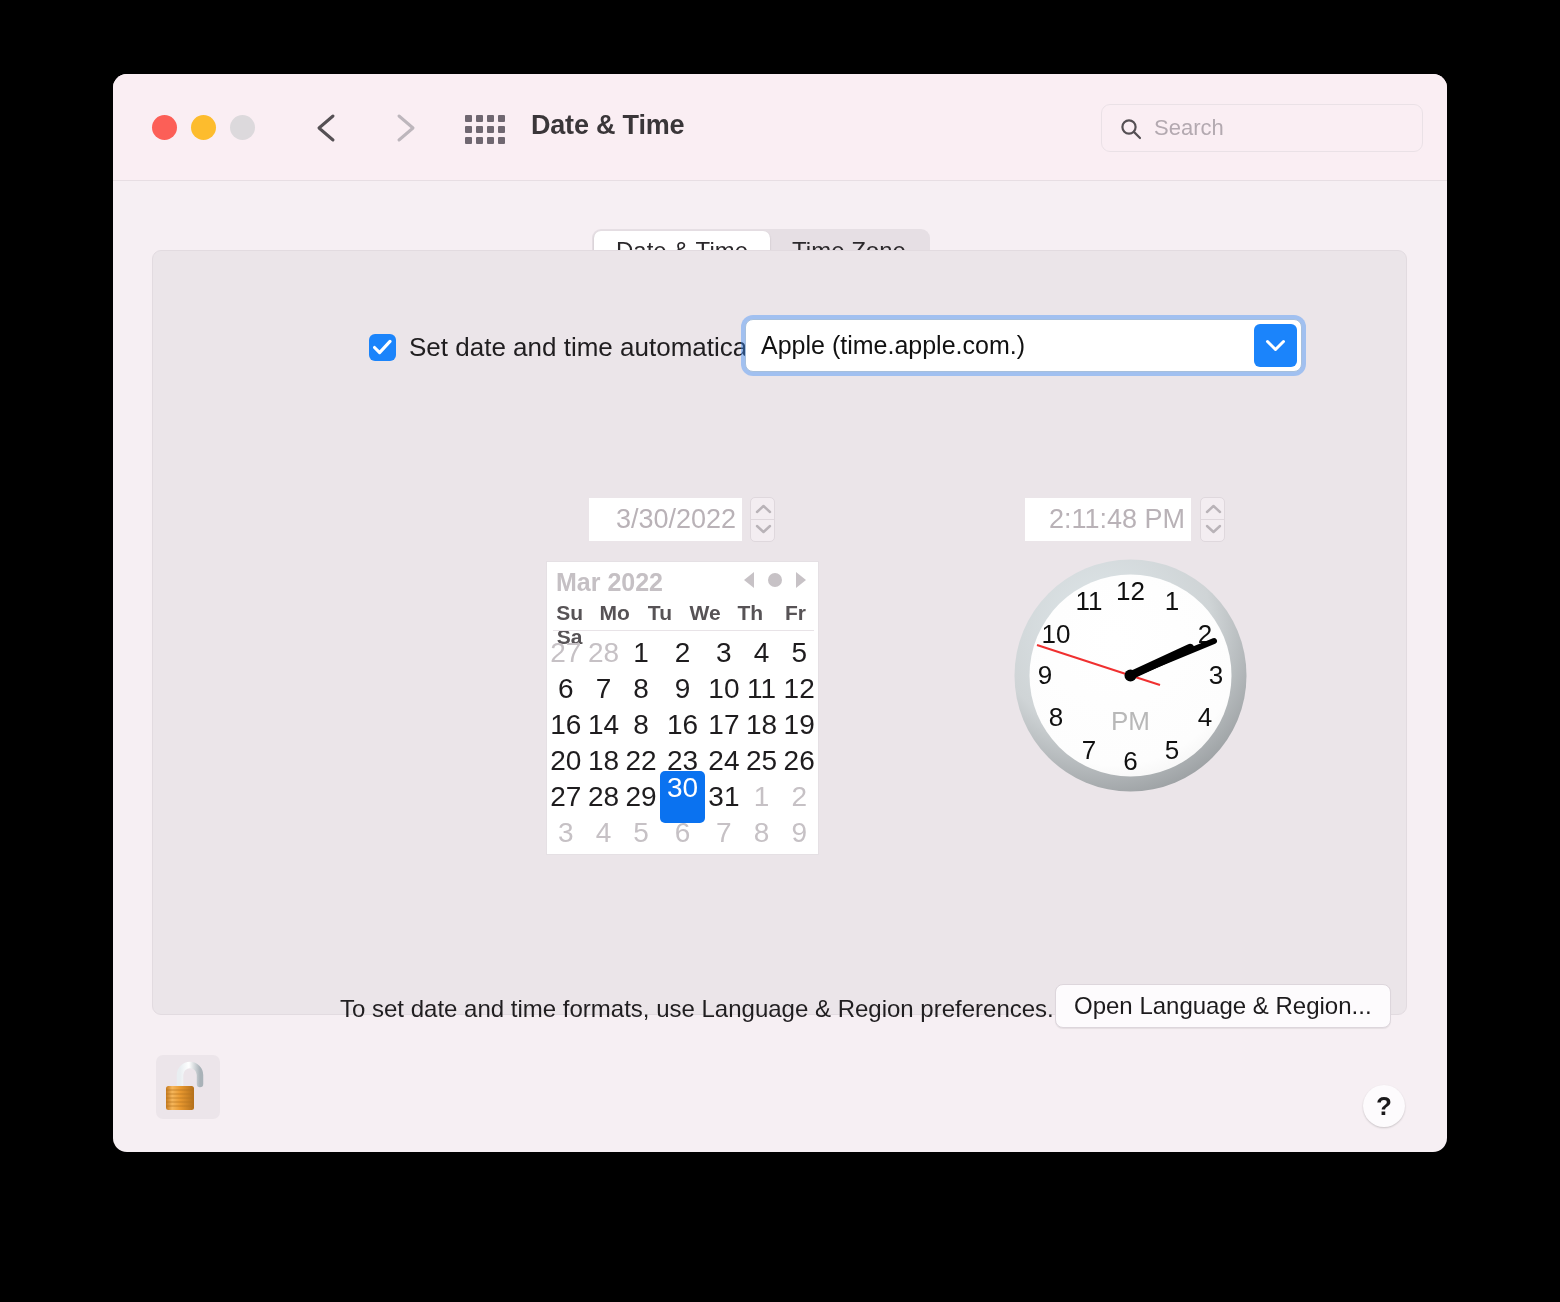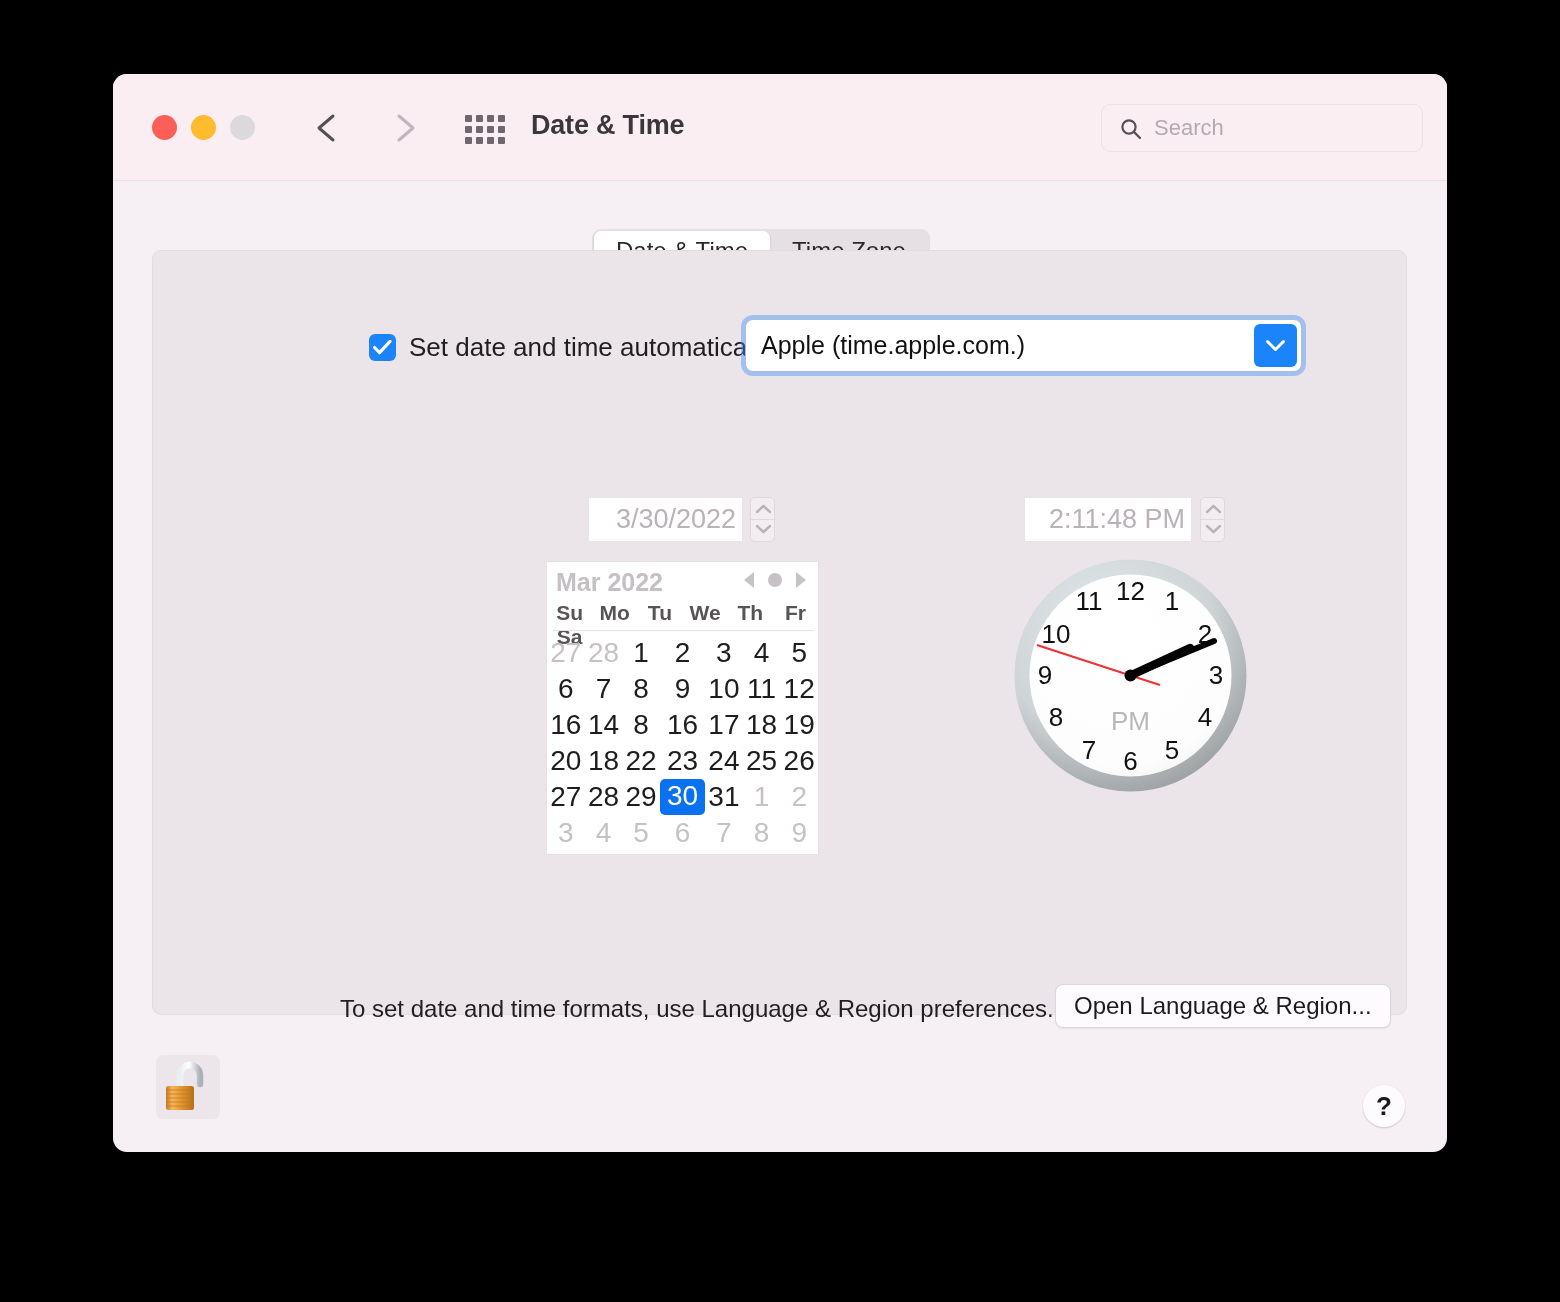--- a/index.html
+++ b/index.html
@@ -308,21 +308,21 @@
     align-items: center;
     justify-content: center;
     font-size: 28px;
     color: #1e1c1e;
   }
   .cal-cell.muted { color: #c6c1c5; }
   .cal-cell.sel span {
     background: #0a72f0;
     color: #ffffff;
     border-radius: 5px;
-    padding: 1px 7px 3px 7px;
+    padding: 1px 7px 19px 7px;
     display: inline-block;
   }
 
   
   #clock { position: absolute; left: 855px; top: 302px; }
 
   
   #formats-note {
     position: absolute;
     left: 187px;

